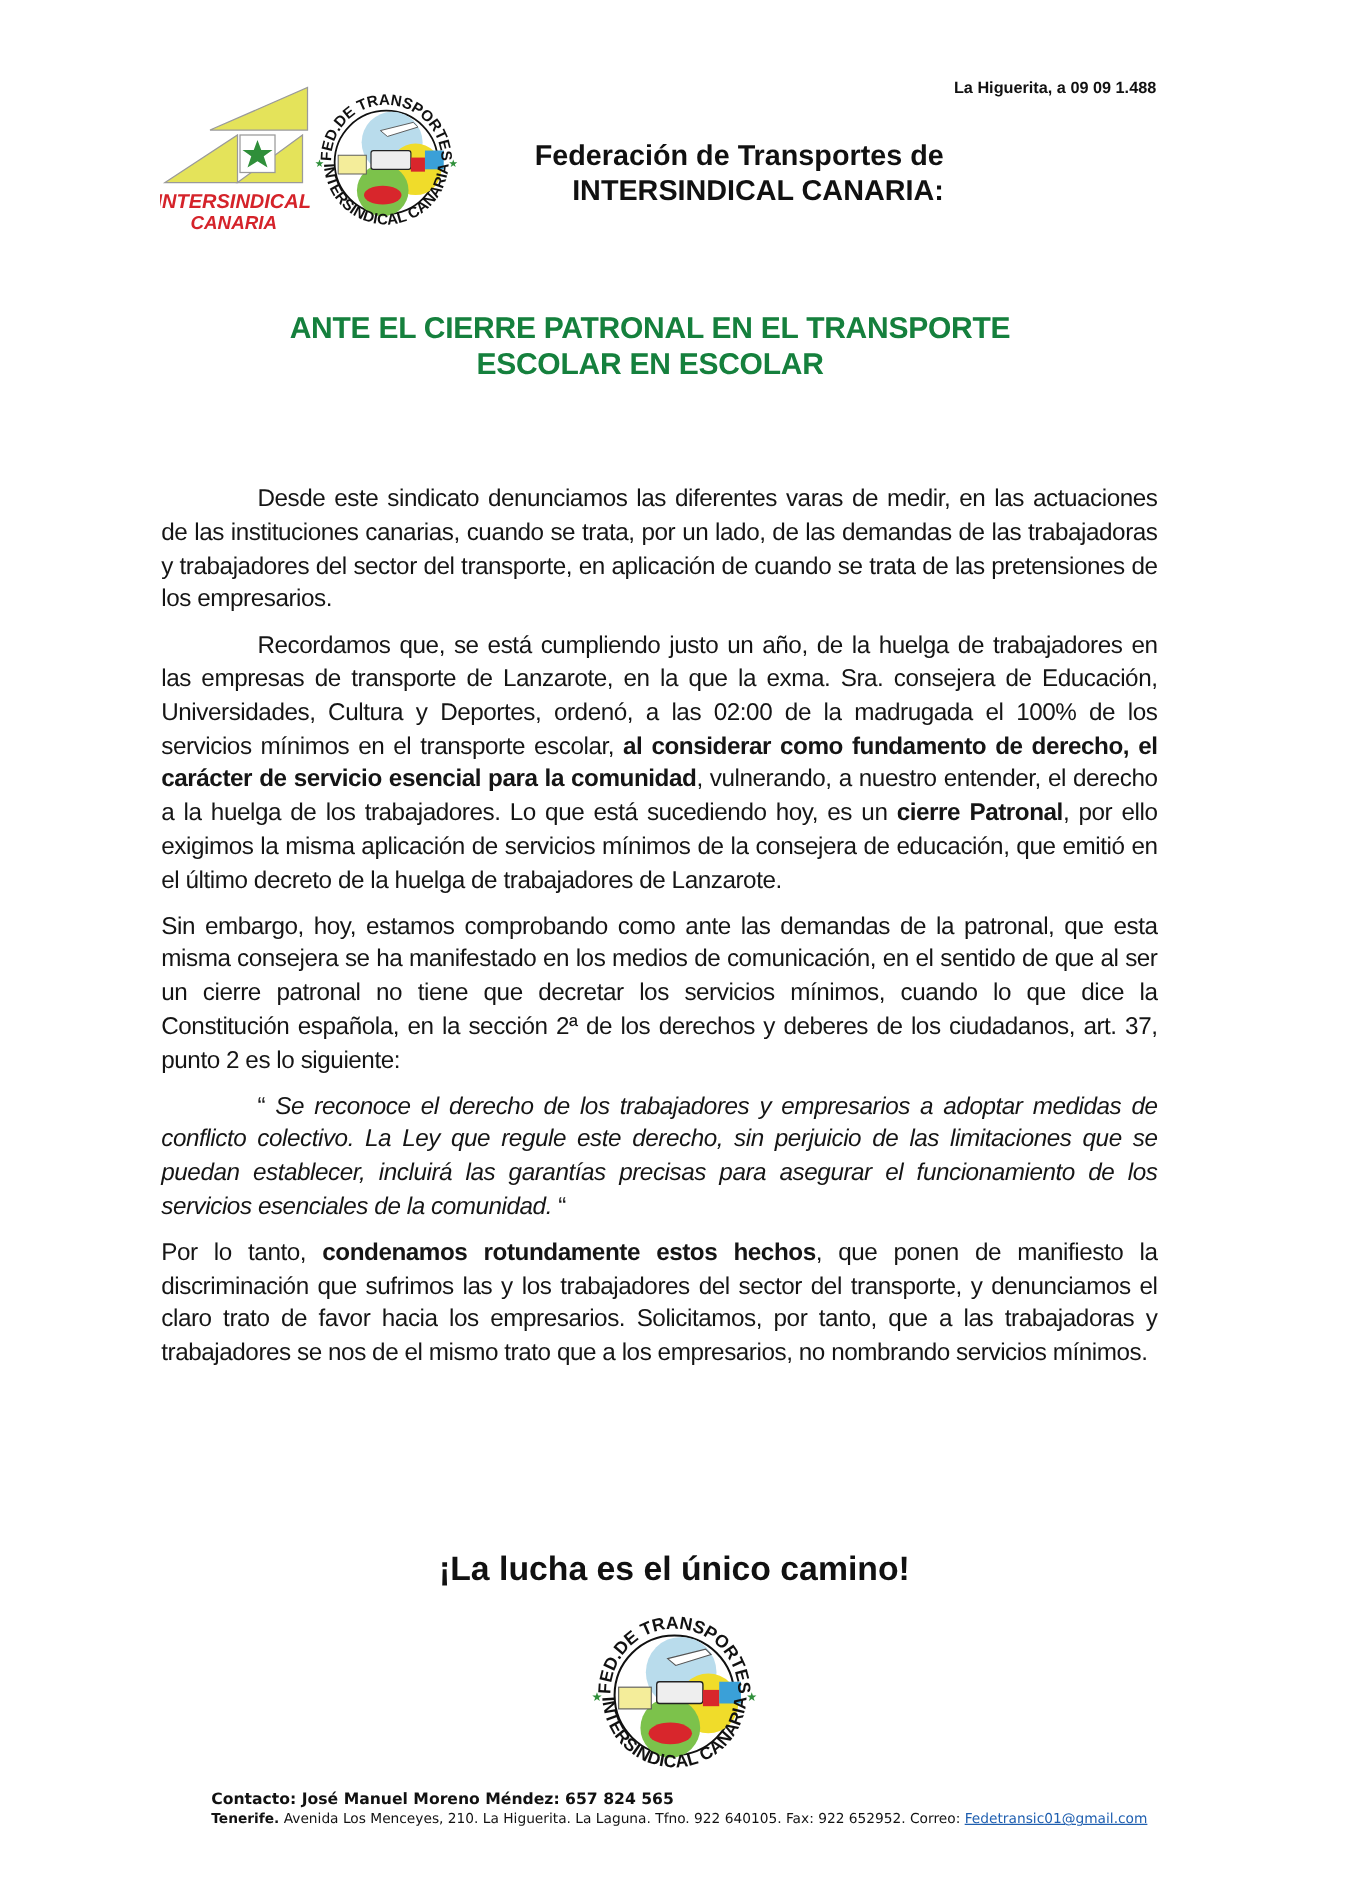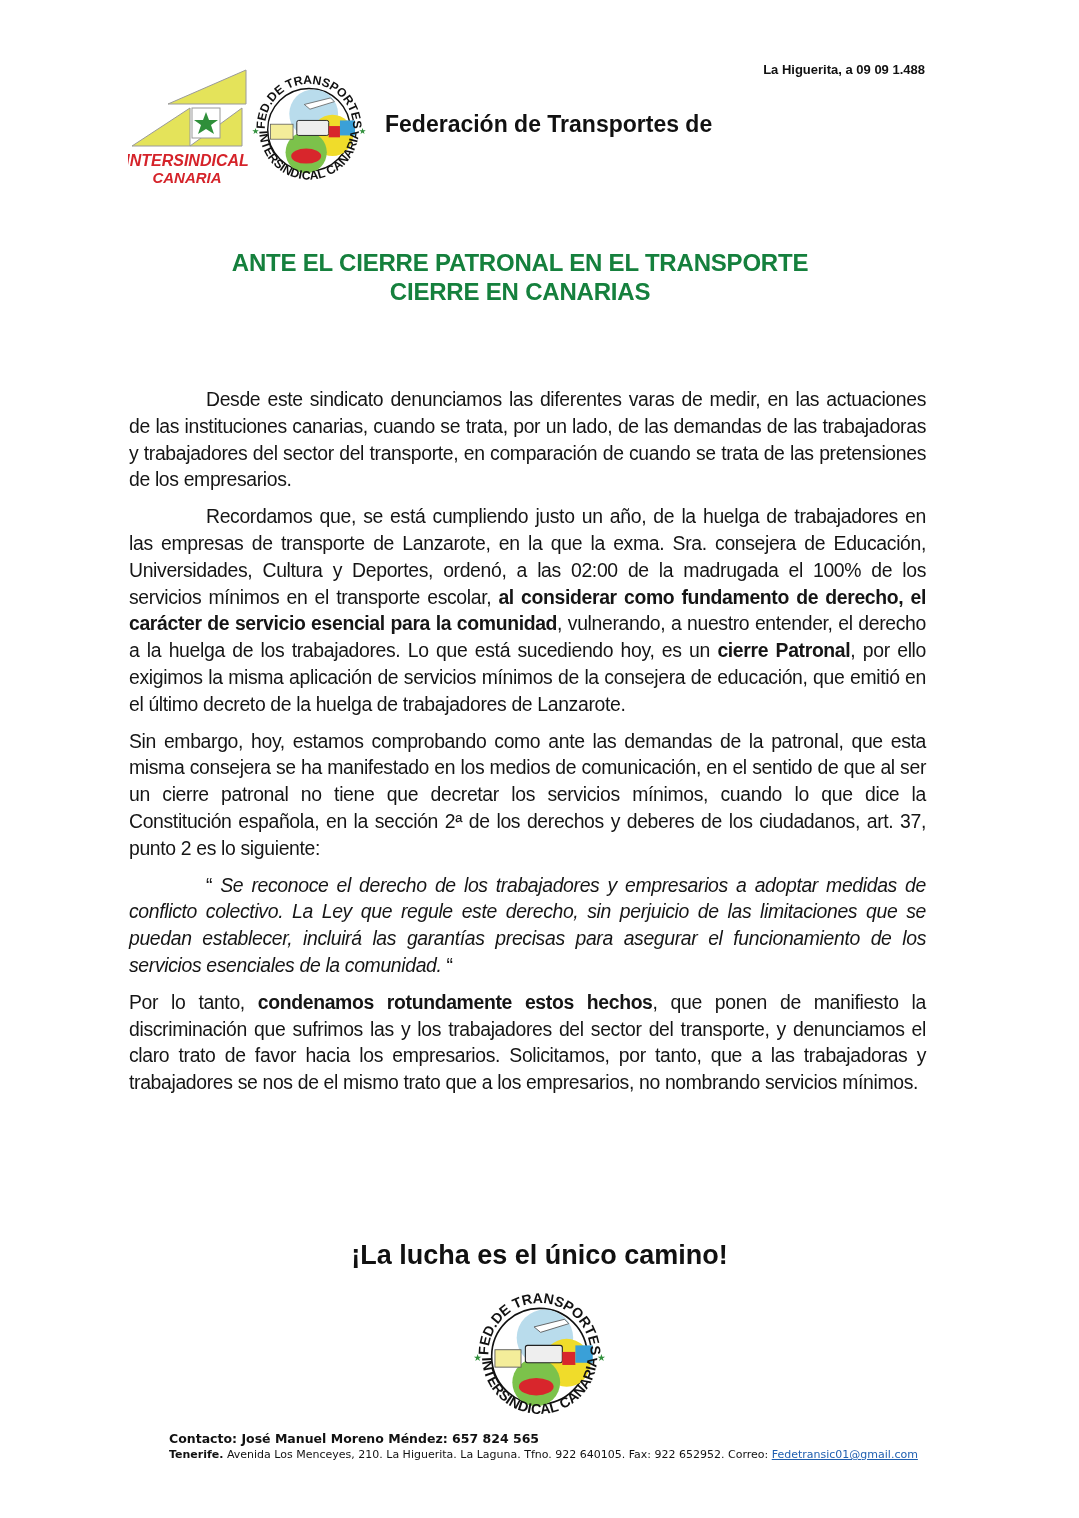--- a/index.html
+++ b/index.html
@@ -4,21 +4,21 @@
   <style>
     html, body { margin: 0; padding: 0; background: #ffffff; }
     body { width: 1079px; height: 1518px; position: relative; overflow: hidden; color: #111; }
     .page { position: absolute; left: 0; top: 0; width: 1079px; height: 1518px; }
 
     .date { position: absolute; right: 154px; top: 62px; font-family: "Liberation Sans", sans-serif; font-weight: bold; font-size: 13px; color: #111; }
 
     .logo-inter { position: absolute; left: 128px; top: 68px; width: 122px; height: 122px; }
     .logo-fed { position: absolute; left: 248px; top: 62px; width: 122px; height: 130px; }
 
-    .org-title { position: absolute; left: 385px; top: 110px; width: 370px; font-family: "Liberation Sans", sans-serif; font-weight: bold; font-size: 23px; line-height: 28px; text-align: left; color: #111; }
+    .org-title { position: absolute; left: 385px; top: 110px; width: 370px; font-family: "Liberation Sans", sans-serif; font-weight: bold; font-size: 23px; line-height: 28px; text-align: right; color: #111; }
     .org-title span { display: block; }
 
     .headline { position: absolute; left: 170px; top: 248px; width: 700px; text-align: center; font-family: "Liberation Sans", sans-serif; font-weight: bold; font-size: 24px; line-height: 29px; color: #15803d; letter-spacing: -0.2px; }
     .headline span { display: block; }
 
     .body { position: absolute; left: 129px; top: 386px; width: 797px; font-family: "Liberation Sans", sans-serif; font-size: 19.4px; line-height: 26.8px; text-align: justify; color: #151515; letter-spacing: -0.35px; }
     .body p { margin: 0 0 10px 0; }
     .body p.indent { text-indent: 77px; }
     .body p.quote { font-style: italic; text-indent: 77px; }
     .body b { font-weight: bold; }
@@ -70,29 +70,30 @@
     </text>
     <text font-family="Liberation Sans, sans-serif" font-weight="bold" font-size="13" fill="#111">
       <textPath href="#arcBot1" startOffset="50%" text-anchor="middle">INTERSINDICAL CANARIA</textPath>
     </text>
     <text x="4" y="76" font-size="9" fill="#2f8f3a">★</text>
     <text x="118" y="76" font-size="9" fill="#2f8f3a">★</text>
   </svg>
 
   <div class="org-title">
     <span>Federación de Transportes de</span>
+    <span>INTERSINDICAL CANARIA:</span>
   </div>
 
   <div class="headline">
     <span>ANTE EL CIERRE PATRONAL EN EL TRANSPORTE</span>
-    <span>CIERRE EN CANARIAS</span>
+    <span>ESCOLAR EN ESCOLAR</span>
   </div>
 
   <div class="body">
-    <p class="indent">Desde este sindicato denunciamos las diferentes varas de medir, en las actuaciones de las instituciones canarias, cuando se trata, por un lado, de las demandas de las trabajadoras y trabajadores del sector del transporte, en comparación de cuando se trata de las pretensiones de los empresarios.</p>
+    <p class="indent">Desde este sindicato denunciamos las diferentes varas de medir, en las actuaciones de las instituciones canarias, cuando se trata, por un lado, de las demandas de las trabajadoras y trabajadores del sector del transporte, en aplicación de cuando se trata de las pretensiones de los empresarios.</p>
     <p class="indent"><span>Recordamos que, se está cumpliendo justo un año, de la huelga de trabajadores en las empresas de transporte de Lanzarote, en la que la exma. Sra. consejera de Educación, Universidades, Cultura y Deportes, ordenó, a las 02:00 de la madrugada el 100% de los servicios mínimos en el transporte escolar, </span><b>al considerar como fundamento de derecho, el carácter de servicio esencial para la comunidad</b><span>, vulnerando, a nuestro entender, el derecho a la huelga de los trabajadores. Lo que está sucediendo hoy, es un </span><b>cierre Patronal</b><span>, por ello exigimos la misma aplicación de servicios mínimos de la consejera de educación, que emitió en el último decreto de la huelga de trabajadores de Lanzarote.</span></p>
     <p>Sin embargo, hoy, estamos comprobando como ante las demandas de la patronal, que esta misma consejera se ha manifestado en los medios de comunicación, en el sentido de que al ser un cierre patronal no tiene que decretar los servicios mínimos, cuando lo que dice la Constitución española, en la sección 2ª de los derechos y deberes de los ciudadanos, art. 37, punto 2 es lo siguiente:</p>
     <p class="quote"><span style="font-style:normal">“ </span><span>Se reconoce el derecho de los trabajadores y empresarios a adoptar medidas de conflicto colectivo. La Ley que regule este derecho, sin perjuicio de las limitaciones que se puedan establecer, incluirá las garantías precisas para asegurar el funcionamiento de los servicios esenciales de la comunidad.</span><span style="font-style:normal"> “</span></p>
     <p><span>Por lo tanto, </span><b>condenamos rotundamente estos hechos</b><span>, que ponen de manifiesto la discriminación que sufrimos las y los trabajadores del sector del transporte, y denunciamos el claro trato de favor hacia los empresarios. Solicitamos, por tanto, que a las trabajadoras y trabajadores se nos de el mismo trato que a los empresarios, no nombrando servicios mínimos.</span></p>
   </div>
 
   <div class="slogan">¡La lucha es el único camino!</div>
 
   <svg class="logo-fed-bottom" viewBox="0 0 130 138">
     <defs>

